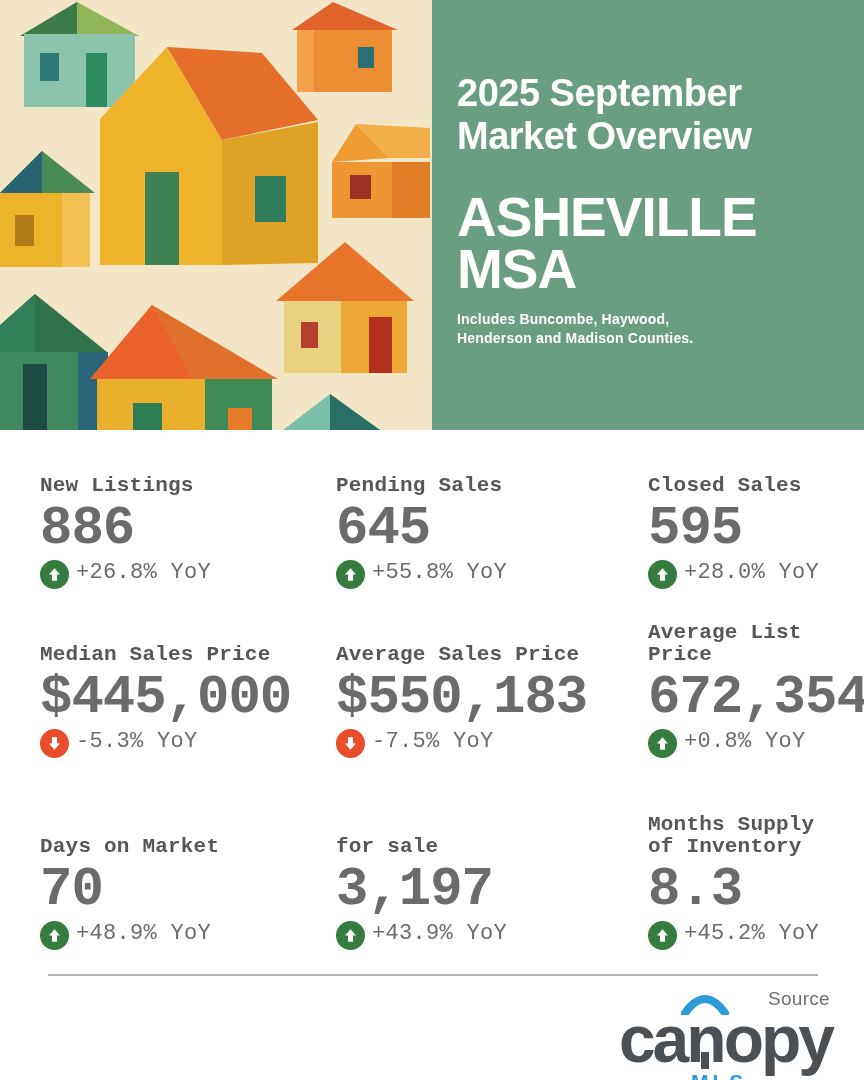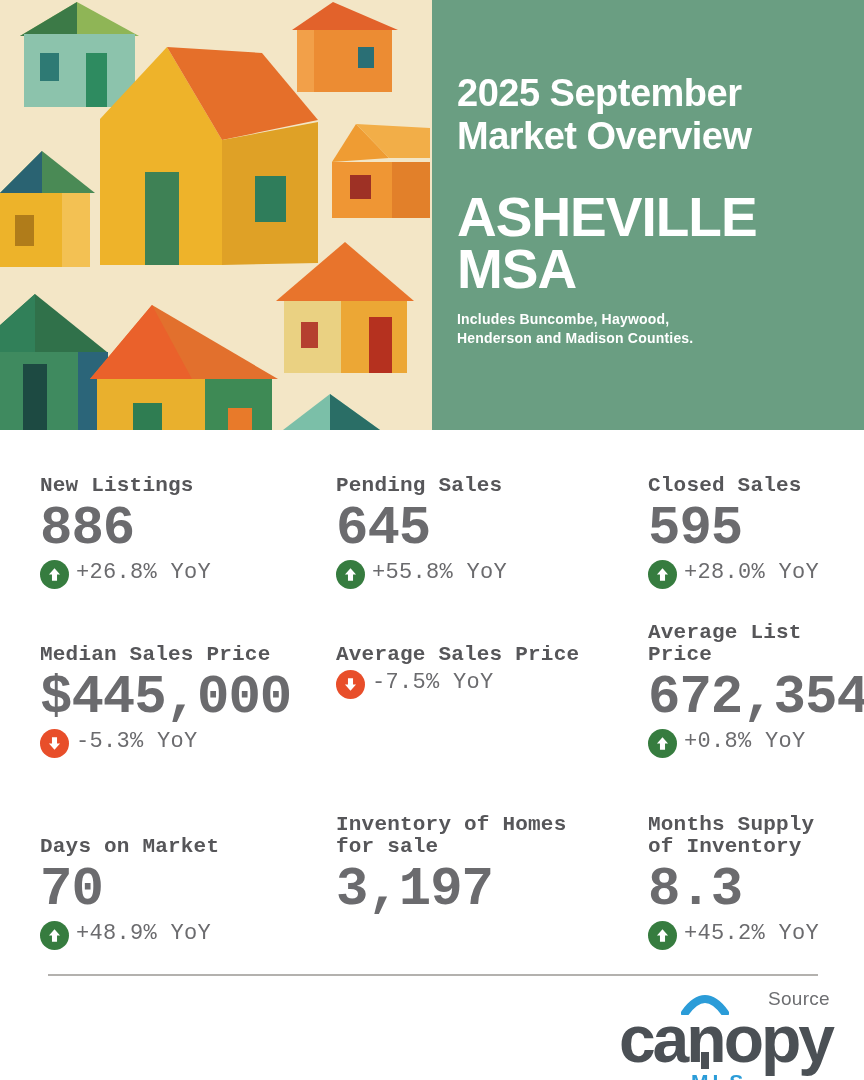--- a/index.html
+++ b/index.html
@@ -205,20 +205,21 @@
             </svg>
           </span>
         <span class="ctext">-5.3% YoY</span>
       </div>
     </div>
     <div class="stat down">
       <div class="slabel">
         <span>Average Sales Price</span>
         <span></span>
       </div>
+      <div class="svalue">$550,183</div>
       <div class="schange">
         <span class="badge">
             <svg viewBox="0 0 24 24">
               <path d="M12 4 L19 12 H15.2 V20 H8.8 V12 H5 Z" fill="#ffffff"></path>
             </svg>
           </span>
         <span class="ctext">-7.5% YoY</span>
       </div>
     </div>
     <div class="stat up">
@@ -249,24 +250,31 @@
         <span class="badge">
             <svg viewBox="0 0 24 24">
               <path d="M12 4 L19 12 H15.2 V20 H8.8 V12 H5 Z" fill="#ffffff"></path>
             </svg>
           </span>
         <span class="ctext">+48.9% YoY</span>
       </div>
     </div>
     <div class="stat up">
       <div class="slabel">
-        <span>Inventory of Homes</span>
         <span>for sale</span>
       </div>
       <div class="svalue">3,197</div>
+      <div class="schange">
+        <span class="badge">
+            <svg viewBox="0 0 24 24">
+              <path d="M12 4 L19 12 H15.2 V20 H8.8 V12 H5 Z" fill="#ffffff"></path>
+            </svg>
+          </span>
+        <span class="ctext">+43.9% YoY</span>
+      </div>
     </div>
     <div class="stat up">
       <div class="slabel">
         <span>Months Supply</span>
         <span>of Inventory</span>
       </div>
       <div class="svalue">8.3</div>
       <div class="schange">
         <span class="badge">
             <svg viewBox="0 0 24 24">

